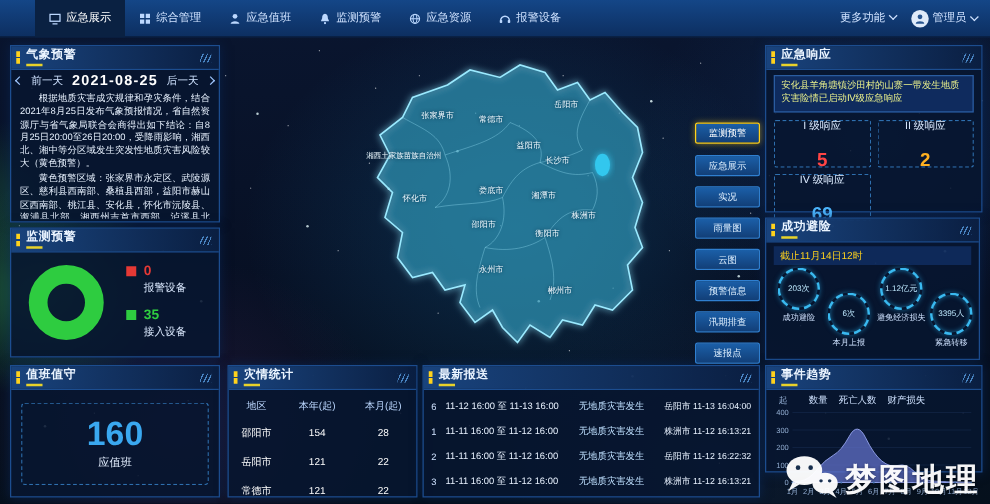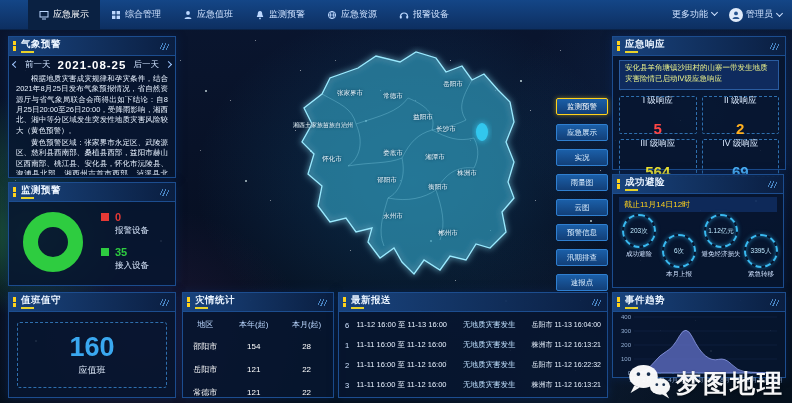--- a/index.html
+++ b/index.html
@@ -430,24 +430,20 @@
   <div class="resp-grid">
     <div class="resp-box">
       <span class="resp-label">I 级响应</span>
       <span class="resp-value" style="color: rgb(255, 69, 69);">5</span>
     </div>
     <div class="resp-box">
       <span class="resp-label">II 级响应</span>
       <span class="resp-value" style="color: rgb(255, 176, 32);">2</span>
     </div>
     <div class="resp-box">
-      <span class="resp-label">III 级响应</span>
-      <span class="resp-value" style="color: rgb(247, 236, 46);">564</span>
-    </div>
-    <div class="resp-box">
       <span class="resp-label">IV 级响应</span>
       <span class="resp-value" style="color: rgb(77, 184, 255);">69</span>
     </div>
   </div>
 </div>
 
 <div class="panel p-avoid">
   <div class="panel-h">
     <span class="pmark"></span>
     <span class="ptitle">成功避险</span>
@@ -480,20 +476,26 @@
       <div class="gl">紧急转移</div>
     </div>
   </div>
 </div>
 
 <div class="panel p-trend">
   <div class="panel-h">
     <span class="pmark"></span>
     <span class="ptitle">事件趋势</span>
     <span class="pdeco"></span>
+  </div>
+  <div class="trend-top">
+    <span class="trend-unit">起</span>
+    <span>数量</span>
+    <span>死亡人数</span>
+    <span>财产损失</span>
   </div>
   <svg id="trend-svg" width="166" height="72" viewBox="0 0 166 72">
       <line x1="18" x2="161" y1="61" y2="61" stroke="#2e5a94" stroke-width="0.6"></line>
       <text x="15" y="63" text-anchor="end" class="ax">0</text>
       <line x1="18" x2="161" y1="47" y2="47" stroke="rgba(60,100,160,0.22)" stroke-width="0.6"></line>
       <text x="15" y="49" text-anchor="end" class="ax">100</text>
       <line x1="18" x2="161" y1="33" y2="33" stroke="rgba(60,100,160,0.22)" stroke-width="0.6"></line>
       <text x="15" y="35" text-anchor="end" class="ax">200</text>
       <line x1="18" x2="161" y1="19" y2="19" stroke="rgba(60,100,160,0.22)" stroke-width="0.6"></line>
       <text x="15" y="21" text-anchor="end" class="ax">300</text>

